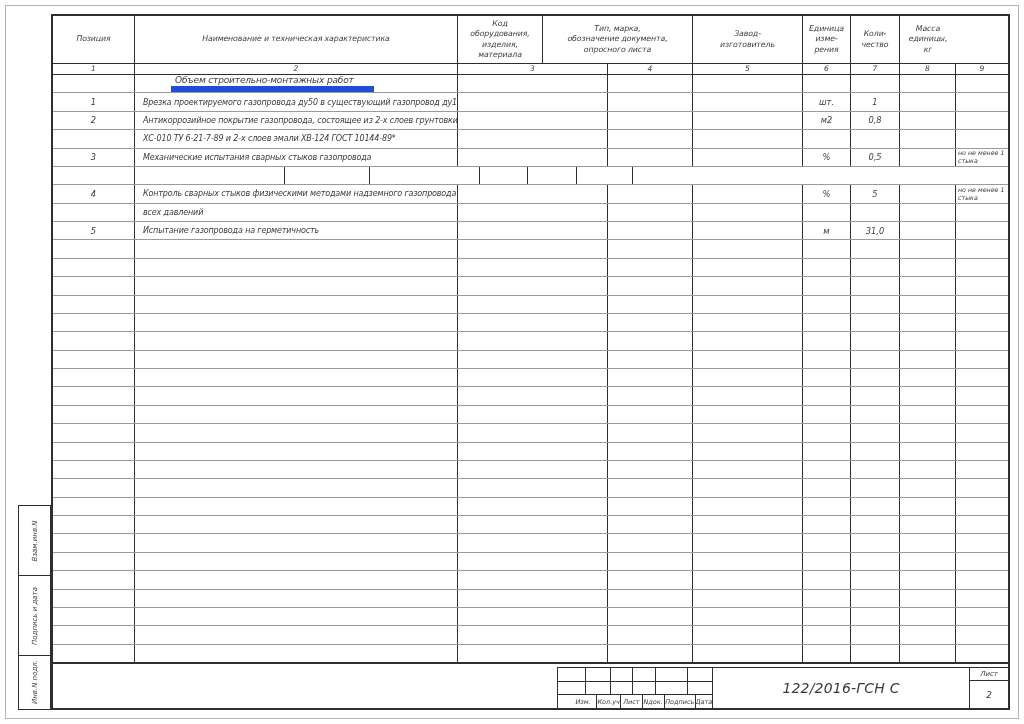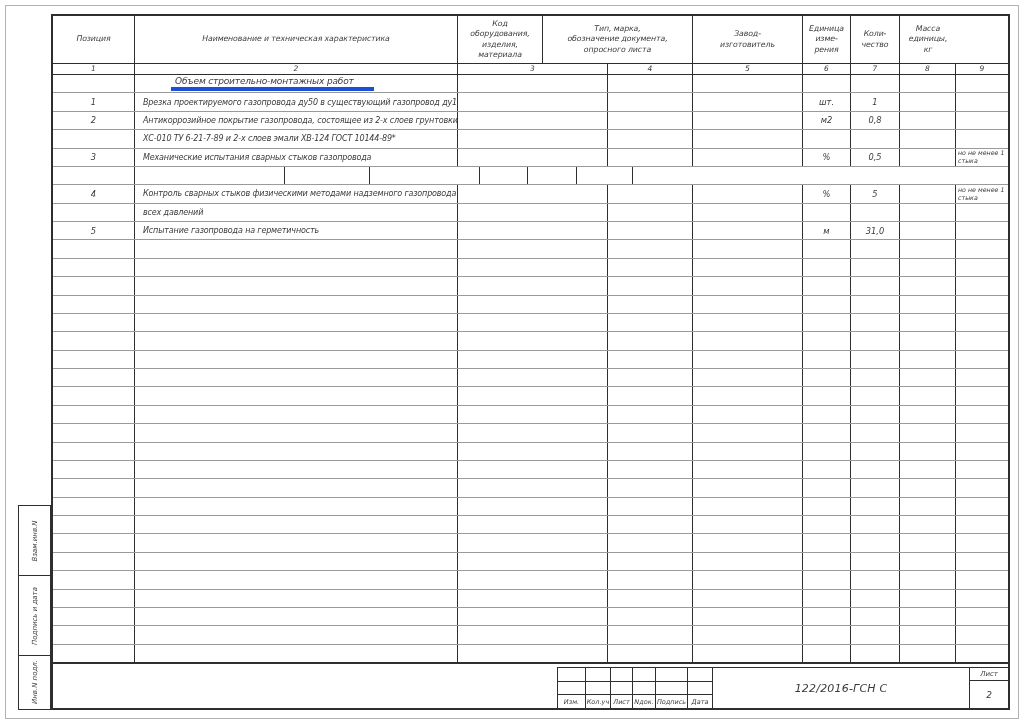--- a/index.html
+++ b/index.html
@@ -29,38 +29,38 @@
   .c5{width:110px;} .c6{width:48px;} .c7{width:49px;} .c8{width:56px;} .c9{flex:1 1 auto;}
 
   .hcell { font-size:7.8px; line-height:1.3; text-align:center; white-space:pre-line;
            letter-spacing:-0.1px; }
   .ncell { font-size:7.5px; line-height:1; }
   .name-cell { justify-content:flex-start; padding:0 4px 0 8px; font-size:8px;
                white-space:nowrap; letter-spacing:-0.15px; }
   .pos-cell, .unit-cell, .qty-cell, .mass-cell { font-size:8.3px; }
   .note-cell { font-size:6.3px; line-height:1.25; justify-content:flex-start;
                align-items:center; padding:1px 2px; white-space:pre-line; text-align:left; }
-  .section-span { font-size:9px; border-bottom:4px solid #1d4ed8; padding:0 20px 1px 4px;
+  .section-span { font-size:9px; border-bottom:7px solid #1d4ed8; padding:0 20px 1px 4px;
                   margin-left:28px; white-space:nowrap; }
 
   
   .title-block { position:absolute; left:504px; bottom:0; width:451px; height:41px;
                  border-top:1.5px solid #2e2e2e; border-left:1.5px solid #2e2e2e;
                  display:flex; }
   .rev-grid { width:155px; border-right:1.5px solid #2e2e2e; display:flex;
               flex-direction:column; }
   .rev-row { display:flex; flex:1 1 0; border-bottom:1px solid #2e2e2e; }
-  .rev-row:last-child { border-bottom:none; }
+  .rev-row:last-child { border-bottom:none;margin-left:12px; }
   .rev-cell { border-right:1px solid #2e2e2e; display:flex; align-items:center;
               justify-content:center; font-size:6.5px; overflow:hidden; white-space:nowrap; }
   .rev-cell:last-child { border-right:none; }
   .rc1{width:28px;} .rc2{width:25px;} .rc3{width:22px;} .rc4{width:23px;}
   .rc5{width:32px;} .rc6{flex:1 1 auto;text-align:right;}
   .designation-cell { flex:1 1 auto; border-right:1.5px solid #2e2e2e; display:flex;
-                      align-items:center; justify-content:center; font-size:11px;
+                      align-items:center; justify-content:center; font-size:14px;
                       letter-spacing:0.2px; }
   .list-col { width:38px; display:flex; flex-direction:column; }
   .list-label { height:13px; border-bottom:1px solid #2e2e2e; display:flex;
                 align-items:center; justify-content:center; font-size:7px; }
   .list-num { flex:1 1 auto; display:flex; align-items:center; justify-content:center;
               font-size:9px; }
 
   
   .side-stamps { position:absolute; left:18px; top:505px; width:33px; height:205px;
                  border:1.5px solid #2e2e2e; display:flex; flex-direction:column; }

